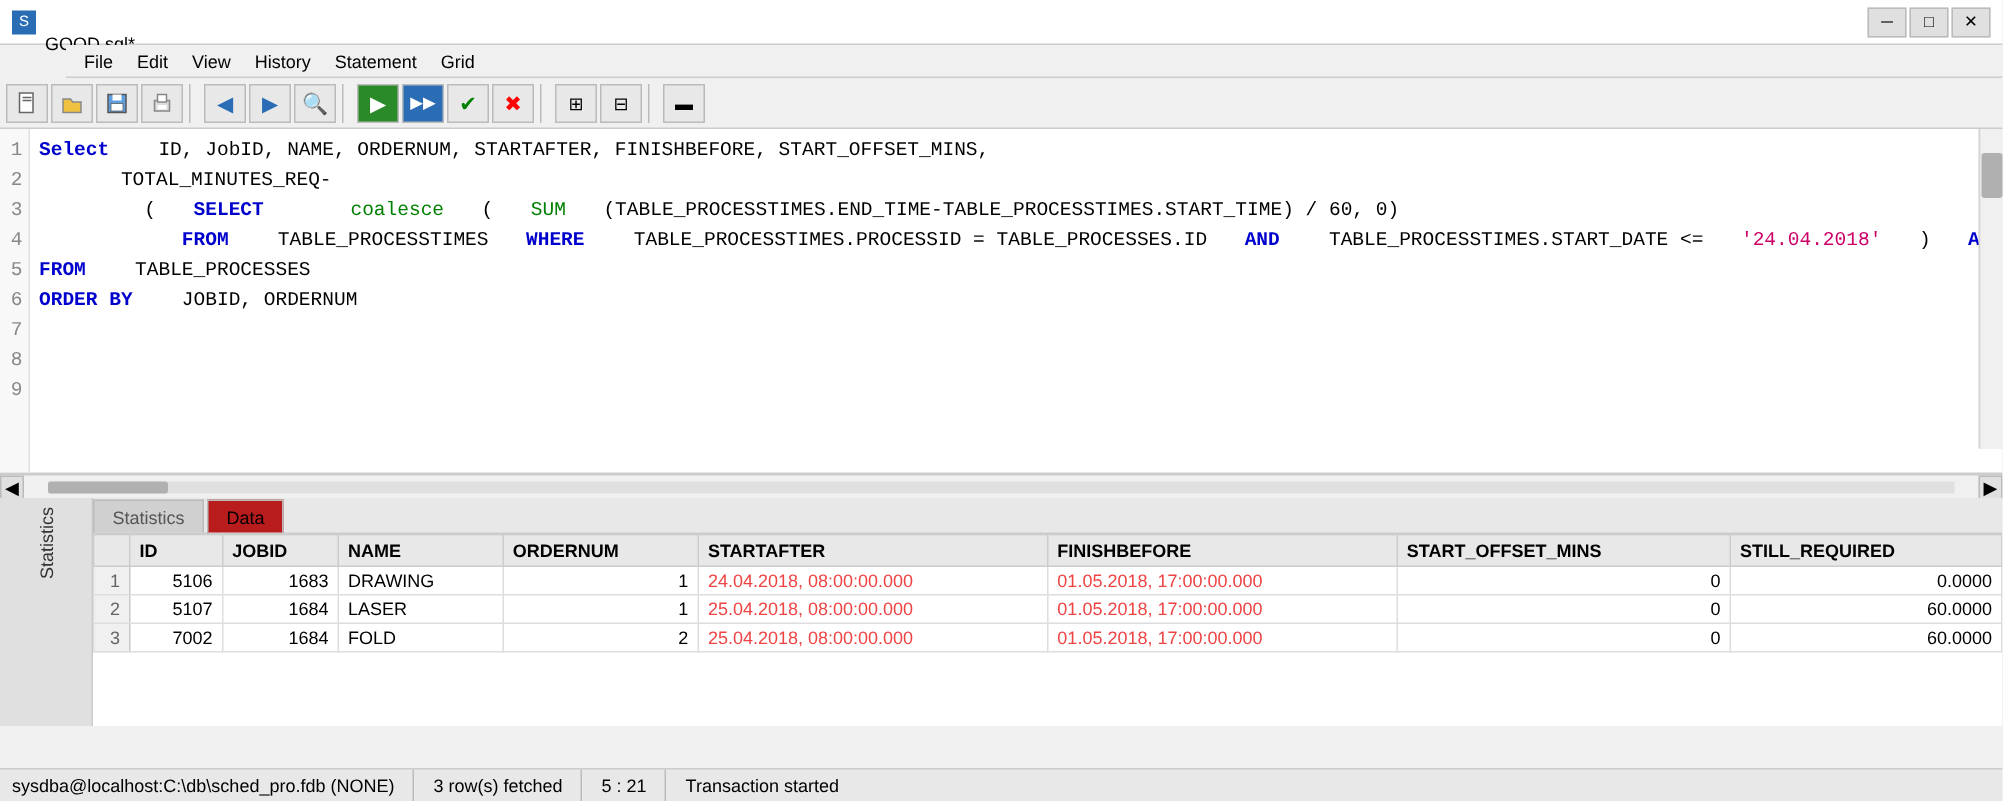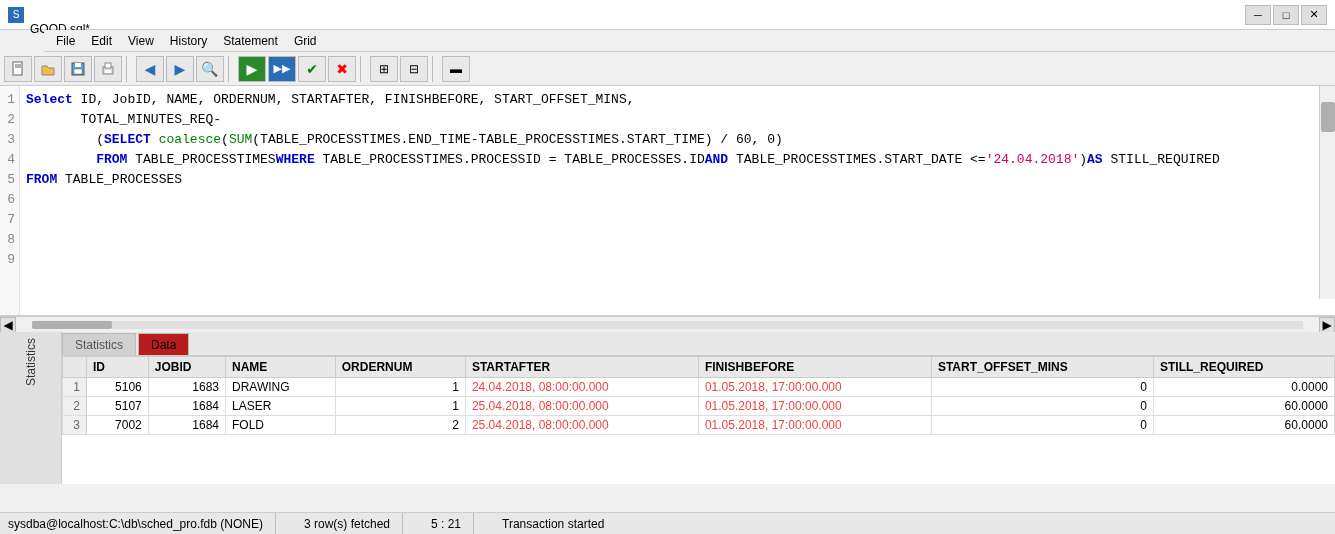--- a/index.html
+++ b/index.html
@@ -99,20 +99,21 @@
       font-family: 'Courier New', monospace;
       font-size: 13px;
       line-height: 1.6;
       overflow: auto;
     }
     .code-line {
       height: 20px;
       white-space: nowrap;
       display: flex;
       align-items: center;
+      gap: 25px;
     }
     .kw { color: #0000cc; font-weight: bold; }
     .fn { color: #008000; }
     .str { color: #cc0066; }
 
     
     .scrollbar-h {
       height: 16px;
       background: #f0f0f0;
       border-top: 1px solid #ccc;
@@ -212,21 +213,21 @@
 
     
     .status-bar {
       background: #e8e8e8;
       border-top: 1px solid #ccc;
       height: 22px;
       display: flex;
       align-items: center;
       padding: 0 8px;
       font-size: 12px;
-      gap: 16px;
+      gap: 1px;
       margin-top: 28px;
     }
     .status-section {
       padding: 0 12px;
       border-right: 1px solid #bbb;
       height: 100%;
       display: flex;
       align-items: center;
     }
     .status-section:first-child { padding-left: 0; }
@@ -353,20 +354,24 @@
             <span class="kw">AND</span>
             <span>&nbsp;TABLE_PROCESSTIMES.START_DATE &lt;= </span>
             <span class="str">'24.04.2018'</span>
             <span>) </span>
             <span class="kw">AS</span>
             <span>&nbsp;STILL_REQUIRED</span>
         </div>
         <div class="code-line">
           <span class="kw">FROM</span>
             <span>&nbsp;TABLE_PROCESSES</span>
+        </div>
+        <div class="code-line">
+          <span class="kw">ORDER BY</span>
+            <span>&nbsp;JOBID, ORDERNUM</span>
         </div>
         <div class="code-line">&nbsp;</div>
         <div class="code-line">&nbsp;</div>
         <div class="code-line">&nbsp;</div>
       </div>
     </div>
 
     <div style="position:absolute; right:0; top:0; bottom:16px; width:16px; background:#f0f0f0; border-left:1px solid #ccc;">
       <div style="width:14px; height:30px; background:#b0b0b0; margin:16px auto 0; border-radius:2px;"></div>
     </div>

